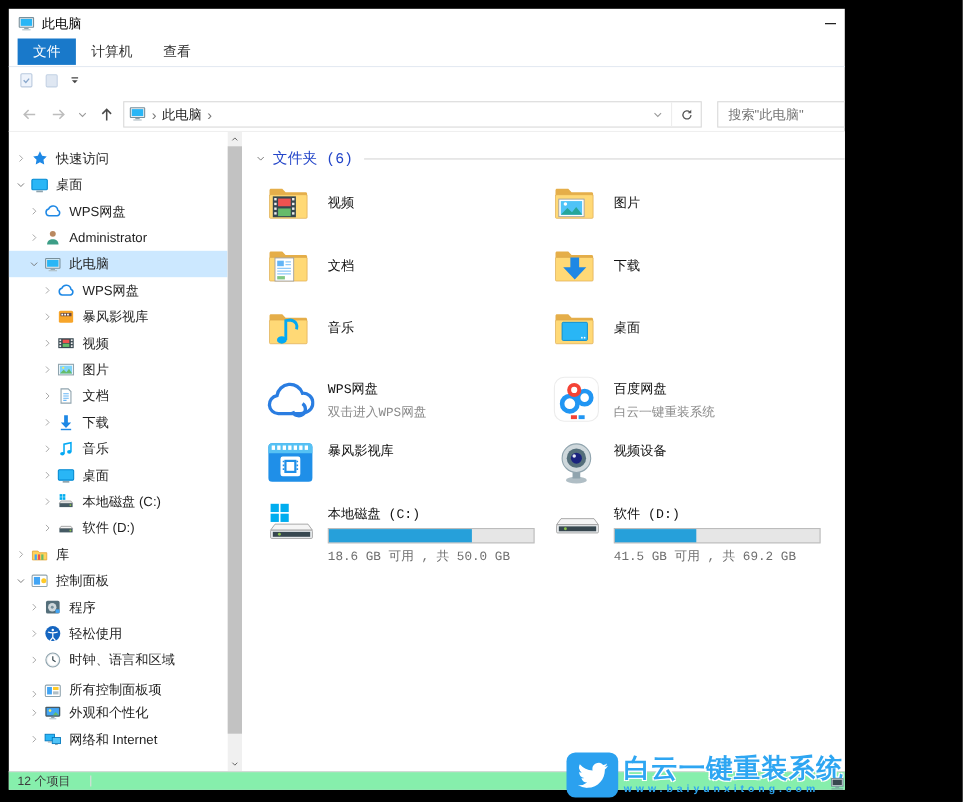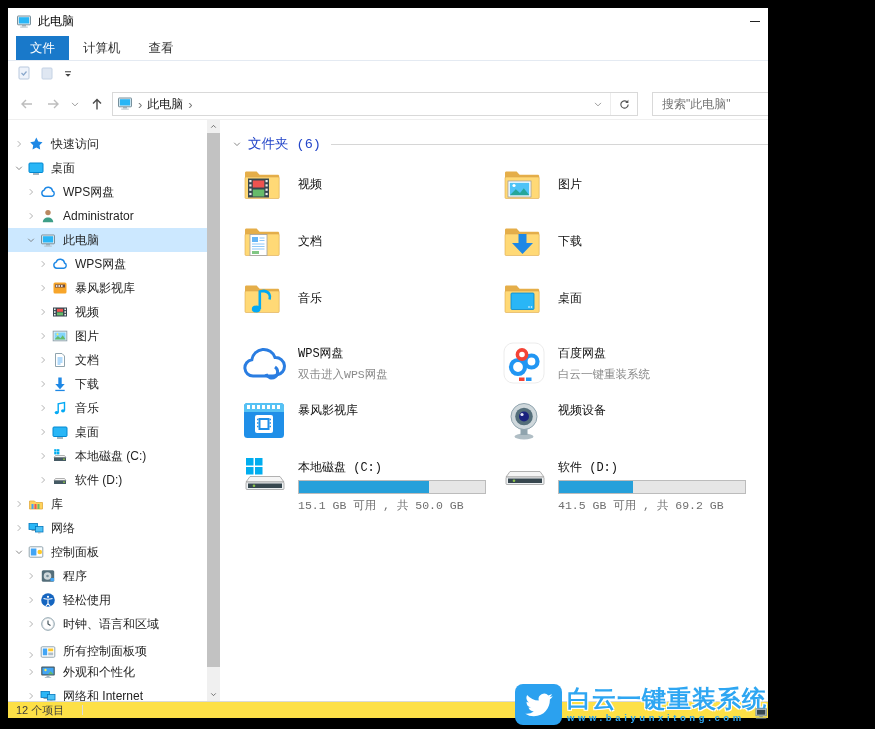--- a/index.html
+++ b/index.html
@@ -60,21 +60,21 @@
   .bicon{width:44px;height:48px;flex:0 0 44px;margin-right:12px;display:flex;align-items:center;justify-content:center;}
   .blabel{font-size:12px;color:#111;}
   .tile.folder .blabel{margin-top:14px;}
   .dtext{display:flex;flex-direction:column;margin-top:6px;}
   .bsub{font-size:11.5px;color:#8a8a8a;margin-top:5px;}
   .bar{width:186px;height:12px;border:1px solid #bcbcbc;background:#e6e6e6;margin-top:4px;}
   .fill{display:block;height:100%;background:#26a0da;}
   .binfo{font-size:11.5px;color:#6f6f6f;margin-top:4px;}
   
   .statusbar{height:16px;border-top:1px solid #d9d9d9;display:flex;align-items:center;
-             font-size:11px;color:#3c3c3c;padding-left:8px;flex:0 0 auto;background:#fde047;}
+             font-size:11px;color:#3c3c3c;padding-left:8px;flex:0 0 auto;background:#86efac;}
   .status-div{width:1px;height:10px;background:#dcdcdc;margin-left:18px;}
   
   .watermark{position:absolute;right:1px;bottom:4px;display:flex;align-items:center;z-index:9;}
   .wm-bird{width:47px;height:41px;background:#2ba1ef;border-radius:8px;display:flex;
            align-items:center;justify-content:center;margin-right:5px;flex:0 0 47px;}
   .wm-text{display:flex;flex-direction:column;line-height:1;position:relative;}
   .wm-title{font-size:24px;font-weight:bold;color:#2ea6f2;letter-spacing:1px;
             text-shadow:-1px -1px 0 #fff,1px -1px 0 #fff,-1px 1px 0 #fff,1px 1px 0 #fff;}
   .wm-url{font-size:9.5px;font-weight:bold;color:#2ea6f2;letter-spacing:3.6px;margin-top:2px;}
   .wm-pc{position:absolute;right:-2px;bottom:-2px;}
@@ -434,36 +434,20 @@
                 <rect x="3.5" y="8" width="2" height="5" fill="#42a5f5"></rect>
                 <rect x="6.5" y="8" width="2" height="5" fill="#ef5350"></rect>
                 <rect x="9.5" y="8" width="2" height="5" fill="#66bb6a"></rect>
               </svg>
             </span>
             <span class="tlabel">库</span>
           </div>
           <div class="trow" style="padding-left: 4px;">
             <span class="chev">
               <svg width="10" height="10" viewBox="0 0 16 16" xmlns="http://www.w3.org/2000/svg">
-                <path d="M6 3.5L10.5 8 6 12.5" fill="none" stroke="#9e9e9e" stroke-width="1.3"></path>
-              </svg>
-            </span>
-            <span class="ticon">
-              <svg width="16" height="16" viewBox="0 0 16 16" xmlns="http://www.w3.org/2000/svg">
-                <rect x="1" y="3.5" width="8.5" height="6" fill="#29b6f6" stroke="#0277bd" stroke-width=".8"></rect>
-                <rect x="3.5" y="10" width="3.5" height="1" fill="#90a4ae"></rect>
-                <rect x="7.5" y="6.5" width="7.5" height="5.5" fill="#4fc3f7" stroke="#0277bd" stroke-width=".8"></rect>
-                <rect x="10" y="12.3" width="2.5" height="1" fill="#90a4ae"></rect>
-              </svg>
-            </span>
-            <span class="tlabel">网络</span>
-          </div>
-          <div class="trow" style="padding-left: 4px;">
-            <span class="chev">
-              <svg width="10" height="10" viewBox="0 0 16 16" xmlns="http://www.w3.org/2000/svg">
                 <path d="M3.5 6L8 10.5 12.5 6" fill="none" stroke="#6d6d6d" stroke-width="1.3"></path>
               </svg>
             </span>
             <span class="ticon">
               <svg width="16" height="16" viewBox="0 0 16 16" xmlns="http://www.w3.org/2000/svg">
                 <rect x="1.2" y="2.8" width="13.6" height="10.4" rx="1" fill="#fff" stroke="#90a4ae"></rect>
                 <rect x="2.8" y="4.5" width="5.6" height="7" fill="#42a5f5"></rect>
                 <circle cx="11.8" cy="8" r="2.3" fill="#ffca28"></circle>
               </svg>
             </span>
@@ -746,21 +730,21 @@
                   <rect x="4" y="27" width="38" height="7.5" rx="1" fill="#eceff1" stroke="#9e9e9e" stroke-width=".8"></rect>
                   <rect x="6" y="28.5" width="34" height="4.5" fill="#37474f"></rect>
                   <circle cx="12" cy="30.7" r="1.3" fill="#8bc34a"></circle>
                 </svg>
               </span>
               <span class="dtext">
                 <span class="blabel">本地磁盘 (C:)</span>
                 <span class="bar">
                   <span class="fill" style="width:70%"></span>
                 </span>
-                <span class="binfo">15.1 GB 可用 , 共 50.0 GB</span>
+                <span class="binfo">18.6 GB 可用 , 共 50.0 GB</span>
               </span>
             </div>
             <div class="tile drive">
               <span class="bicon">
                 <svg width="44" height="44" viewBox="0 0 44 44" xmlns="http://www.w3.org/2000/svg">
                   <path d="M4 22l4-5.5h30l4 5.5z" fill="#f5f5f5" stroke="#9e9e9e" stroke-width=".8"></path>
                   <rect x="4" y="22" width="38" height="7.5" rx="1" fill="#eceff1" stroke="#9e9e9e" stroke-width=".8"></rect>
                   <rect x="6" y="23.5" width="34" height="4.5" fill="#37474f"></rect>
                   <circle cx="12" cy="25.7" r="1.3" fill="#8bc34a"></circle>
                 </svg>

